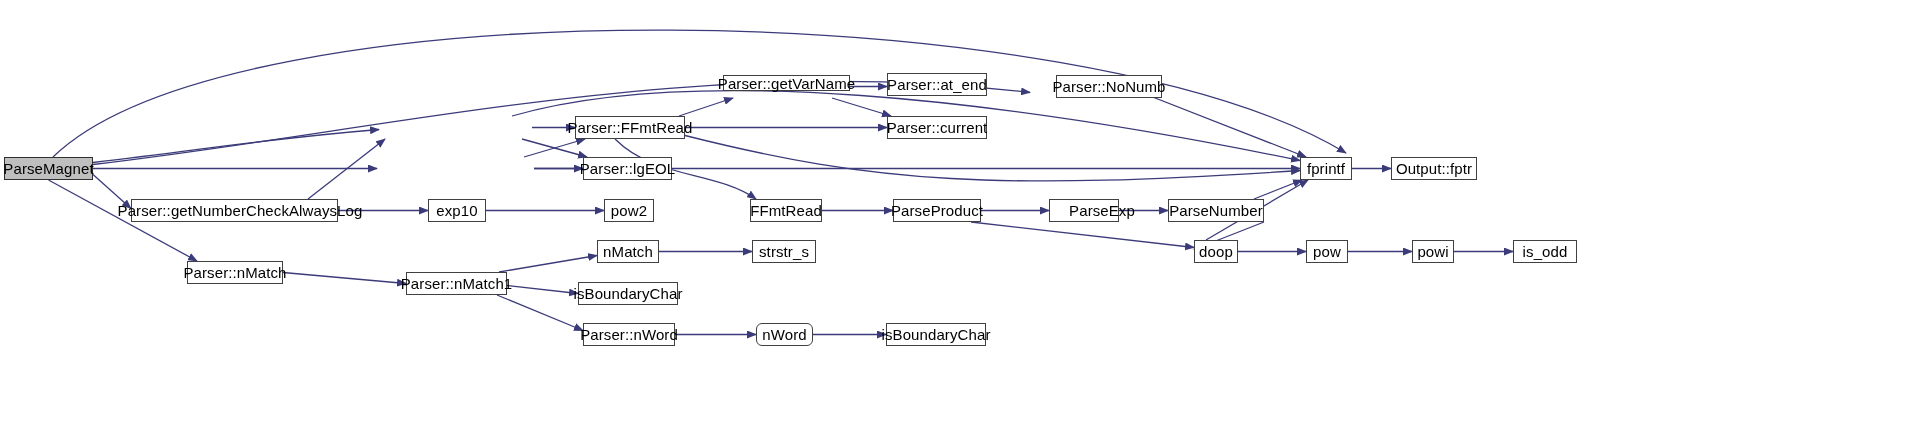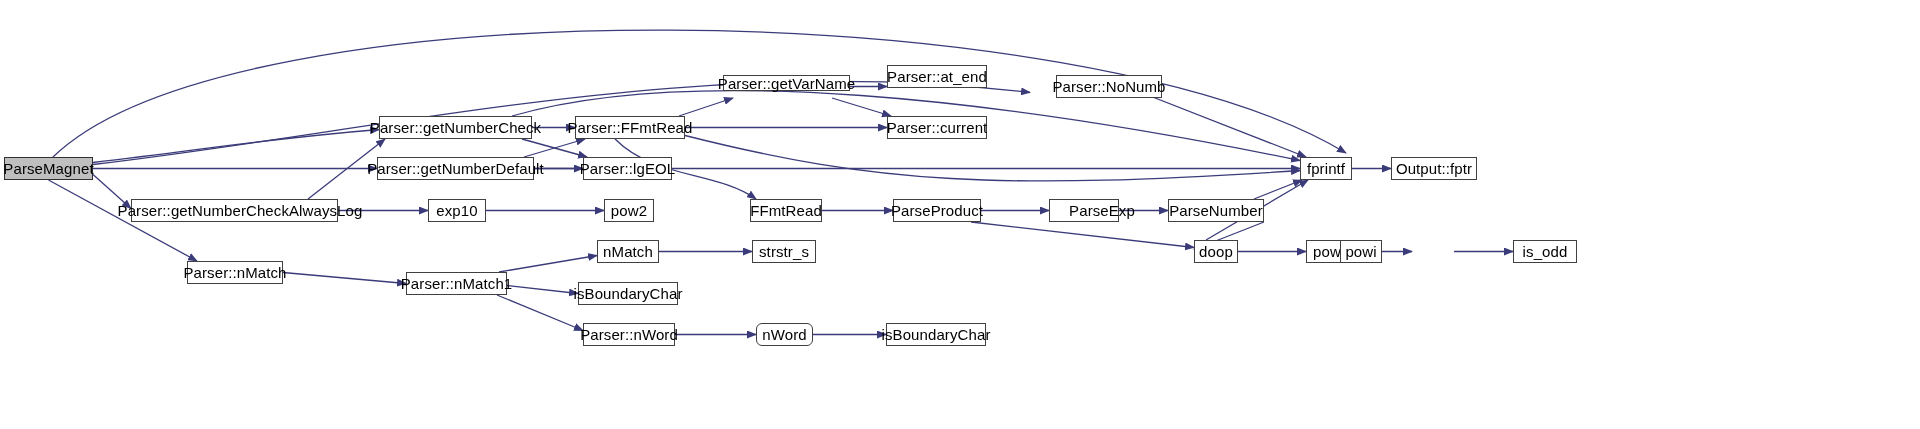--- a/index.html
+++ b/index.html
@@ -105,26 +105,20 @@
         <path d="M1348,251.5 L1412,251.5" marker-end="url(#ah)"></path>
         <path d="M1454,251.5 L1513,251.5" marker-end="url(#ah)"></path>
         <path d="M1352,168.5 L1391,168.5" marker-end="url(#ah)"></path>
       </g>
   </svg>
 
   <div id="node-layer">
       <div class="node root" style="left: 4px; top: 157px; width: 89px; height: 23px;">
         <span class="node-label">ParseMagnet</span>
       </div>
-      <div class="node" style="left: 379px; top: 116px; width: 153px; height: 23px;">
-        <span class="node-label">Parser::getNumberCheck</span>
-      </div>
-      <div class="node" style="left: 377px; top: 157px; width: 157px; height: 23px;">
-        <span class="node-label">Parser::getNumberDefault</span>
-      </div>
       <div class="node" style="left: 131px; top: 199px; width: 207px; height: 23px; padding-left: 11px;">
         <span class="node-label">Parser::getNumberCheckAlwaysLog</span>
       </div>
       <div class="node" style="left: 187px; top: 261px; width: 96px; height: 23px;">
         <span class="node-label">Parser::nMatch</span>
       </div>
       <div class="node" style="left: 575px; top: 116px; width: 110px; height: 23px;">
         <span class="node-label">Parser::FFmtRead</span>
       </div>
       <div class="node" style="left: 583px; top: 157px; width: 89px; height: 23px;">
@@ -135,21 +129,21 @@
       </div>
       <div class="node" style="left: 604px; top: 199px; width: 50px; height: 23px;">
         <span class="node-label">pow2</span>
       </div>
       <div class="node" style="left: 406px; top: 272px; width: 101px; height: 23px;">
         <span class="node-label">Parser::nMatch1</span>
       </div>
       <div class="node" style="left: 723px; top: 75px; width: 127px; height: 16px;">
         <span class="node-label">Parser::getVarName</span>
       </div>
-      <div class="node" style="left: 887px; top: 65px; width: 100px; height: 23px;">
+      <div class="node" style="left: 887px; top: 73px; width: 100px; height: 23px;">
         <span class="node-label">Parser::at_end</span>
       </div>
       <div class="node" style="left: 1056px; top: 75px; width: 106px; height: 23px;">
         <span class="node-label">Parser::NoNumb</span>
       </div>
       <div class="node" style="left: 887px; top: 116px; width: 100px; height: 23px;">
         <span class="node-label">Parser::current</span>
       </div>
       <div class="node" style="left: 750px; top: 199px; width: 72px; height: 23px;">
         <span class="node-label">FFmtRead</span>
@@ -180,21 +174,21 @@
       </div>
       <div class="node" style="left: 886px; top: 323px; width: 100px; height: 23px;">
         <span class="node-label">isBoundaryChar</span>
       </div>
       <div class="node" style="left: 1194px; top: 240px; width: 44px; height: 23px;">
         <span class="node-label">doop</span>
       </div>
       <div class="node" style="left: 1306px; top: 240px; width: 42px; height: 23px;">
         <span class="node-label">pow</span>
       </div>
-      <div class="node" style="left: 1340px; top: 240px; width: 42px; height: 23px;">
+      <div class="node" style="left: 1412px; top: 240px; width: 42px; height: 23px;">
         <span class="node-label">powi</span>
       </div>
       <div class="node" style="left: 1513px; top: 240px; width: 64px; height: 23px;">
         <span class="node-label">is_odd</span>
       </div>
       <div class="node" style="left: 1300px; top: 157px; width: 52px; height: 23px;">
         <span class="node-label">fprintf</span>
       </div>
       <div class="node" style="left: 1391px; top: 157px; width: 86px; height: 23px;">
         <span class="node-label">Output::fptr</span>

